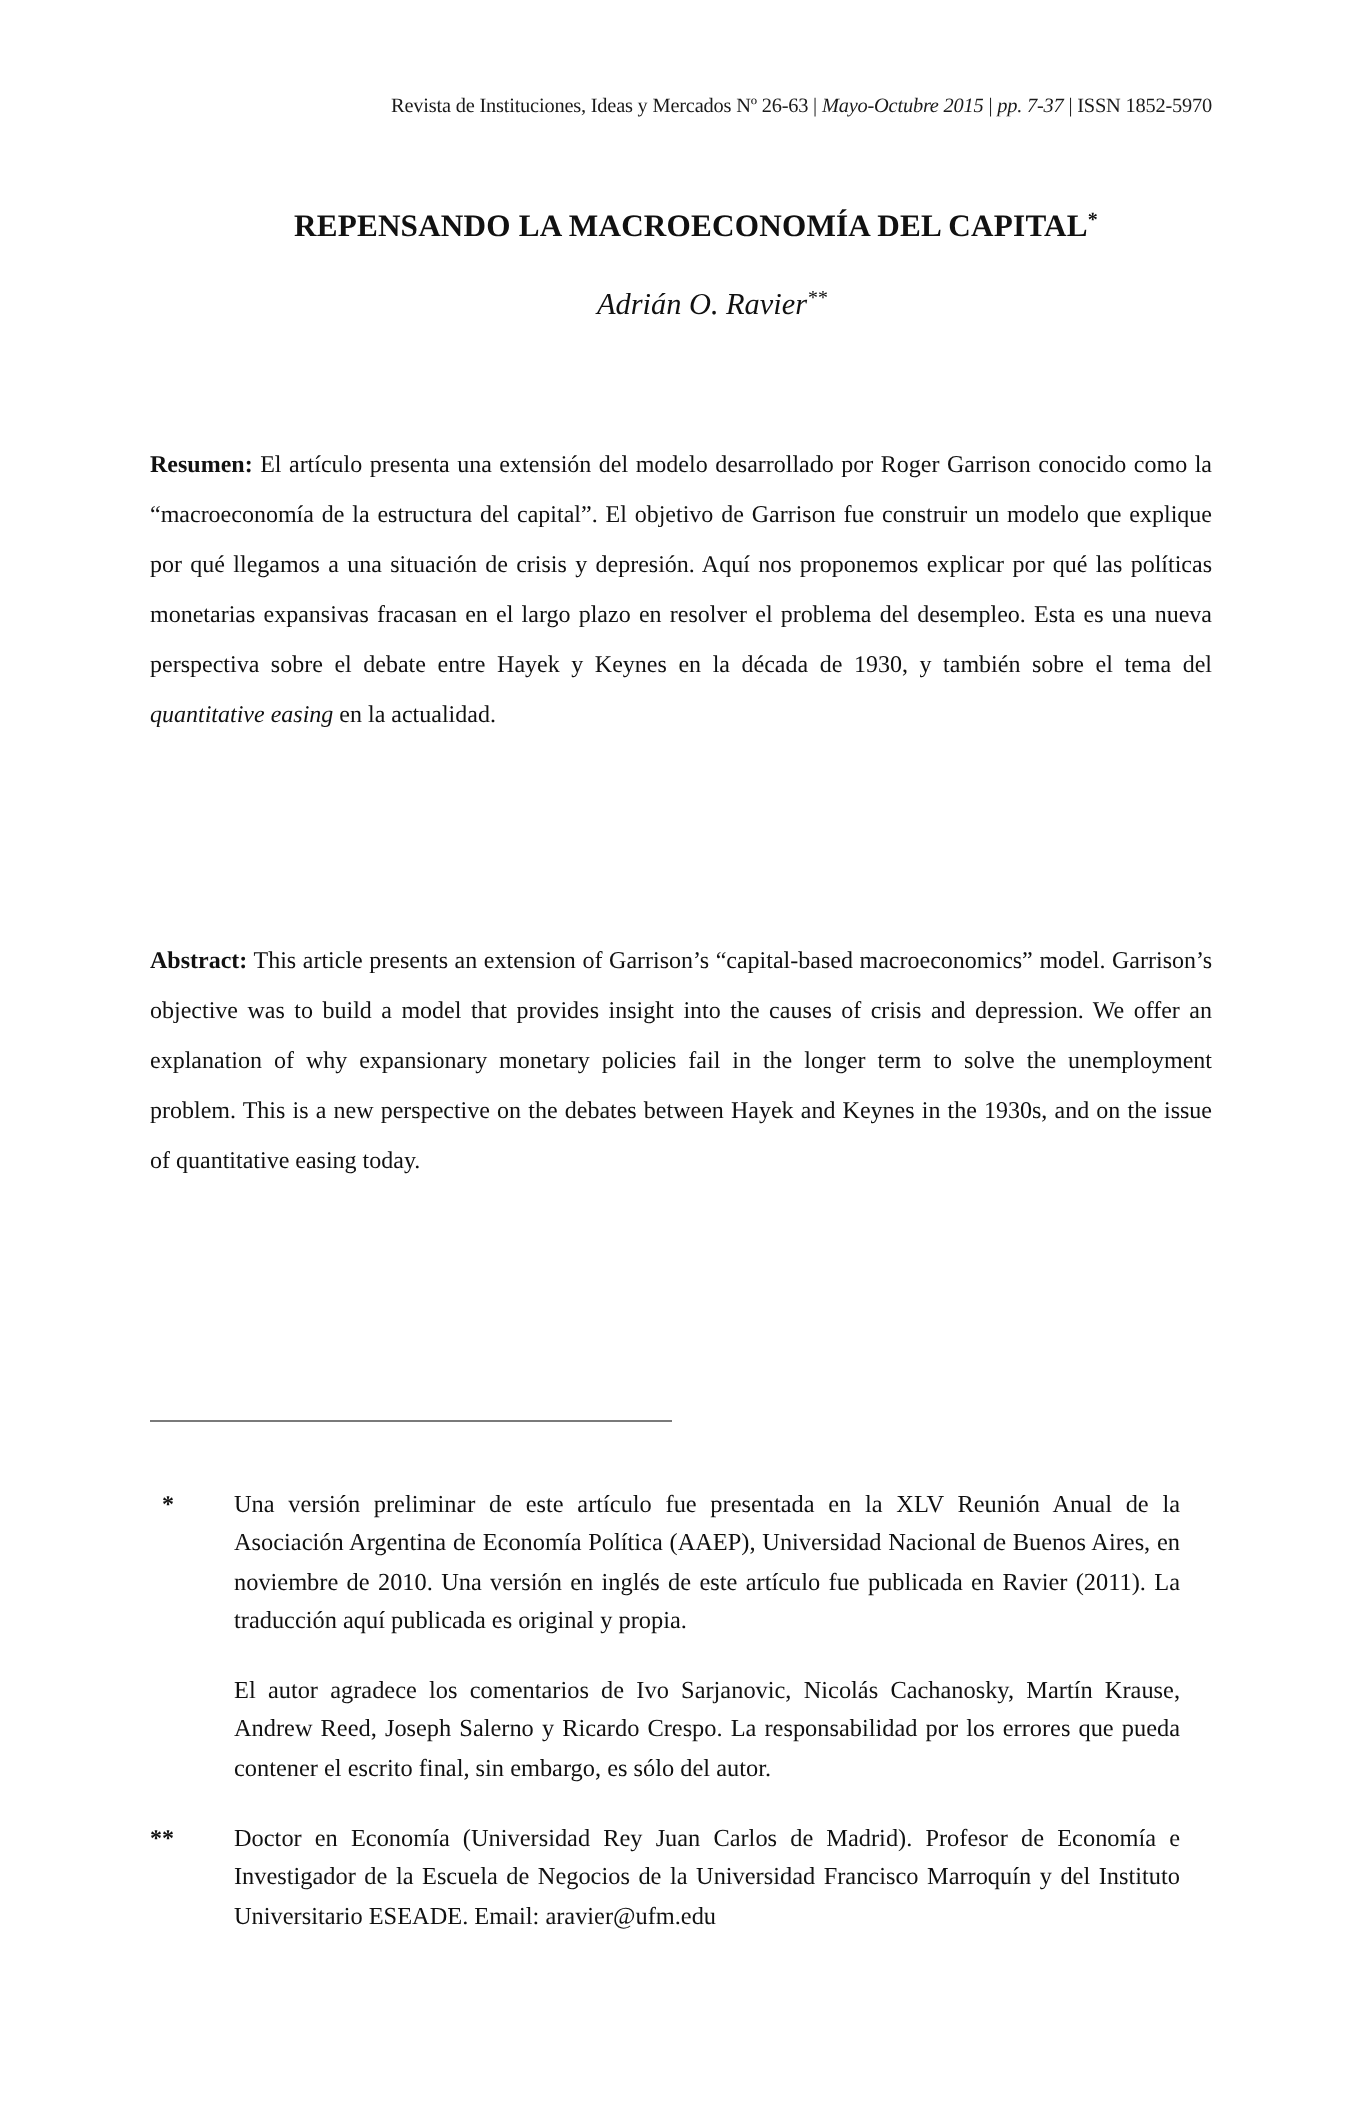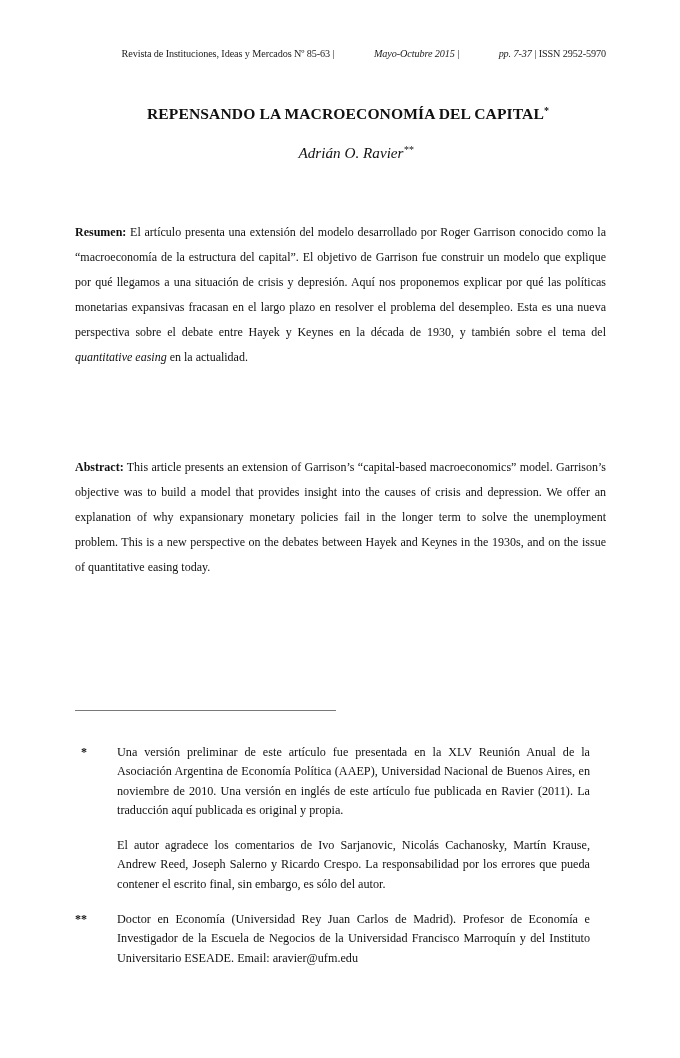--- a/index.html
+++ b/index.html
@@ -20,21 +20,21 @@
     top: 47px;
     left: 84px;
     width: 522px;
     font-size: 10.2px;
     line-height: 14px;
     white-space: nowrap;
     text-align: right;
     color: #1a1a1a;
     letter-spacing: -0.1px;
   }
-  .running-header .it { font-style: italic; margin-left: 37px; }
+  .running-header .it { font-style: italic; }
   .title {
     position: absolute;
     top: 98px;
     left: 0;
     width: 680px;
     text-align: center;
     font-weight: bold;
     font-size: 15.6px;
     line-height: 20px;
     letter-spacing: 0.1px;
@@ -63,21 +63,21 @@
     left: 75px;
     width: 531px;
     font-size: 12px;
     line-height: 25.1px;
     text-align: justify;
     hyphens: manual;
   }
   .abstract-block .label { font-weight: bold; }
   .abstract-block .it { font-style: italic; }
   #resumen { top: 220px; }
-  #abstract { top: 455px; }
+  #abstract { top: 468px; }
   .footnote-rule {
     position: absolute;
     top: 710px;
     left: 75px;
     width: 261px;
     height: 0;
     border-top: 1.6px solid #7a7a7a;
   }
   .footnotes {
     position: absolute;
@@ -99,21 +99,21 @@
     font-weight: bold;
     font-size: 12px;
   }
   .footnote .marker.double { left: 0px; }
   .footnote p { margin: 16px; }
 </style>
 </head>
 <body>
 
 <div class="running-header">
-  <span>Revista de Instituciones, Ideas y Mercados Nº 85-63</span><span> | </span><span class="it">Mayo-Octubre 2015</span><span> | </span><span class="it">pp. 7-37</span><span> | </span><span>ISSN 2952-5970</span>
+  <span>Revista de Instituciones, Ideas y Mercados Nº 26-63</span><span> | </span><span class="it">Mayo-Octubre 2015</span><span> | </span><span class="it">pp. 7-37</span><span> | </span><span>ISSN 1852-5970</span>
 </div>
 
 <h1 class="title" style="margin:6px;">
   <span>REPENSANDO LA MACROECONOMÍA DEL CAPITAL</span><sup>*</sup>
 </h1>
 
 <div class="author">
   <span>Adrián O. Ravier</span><sup>**</sup>
 </div>
 

